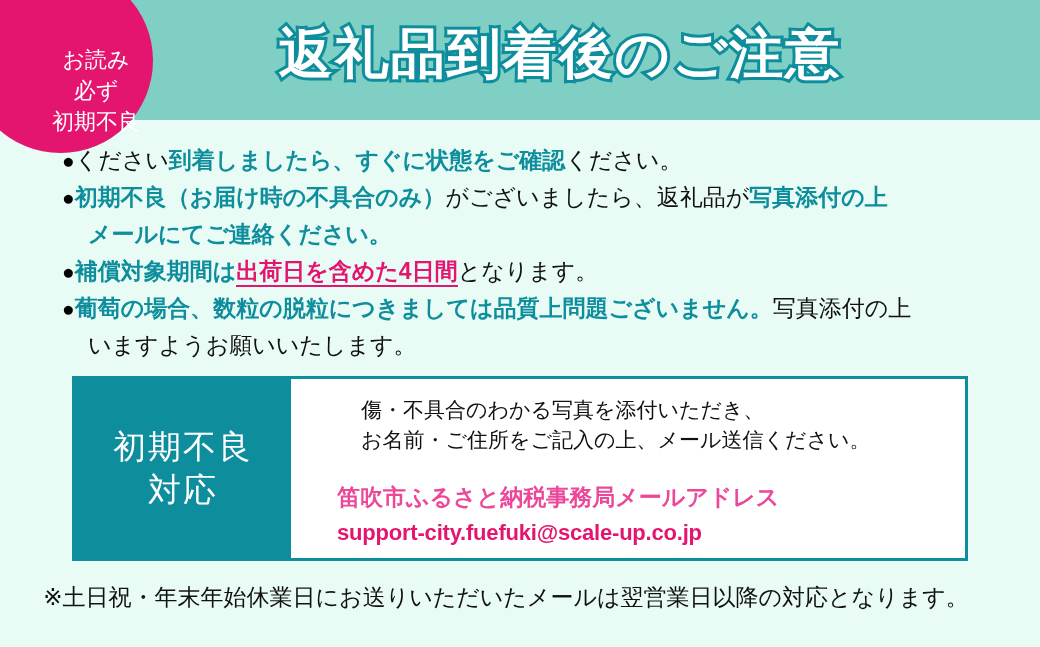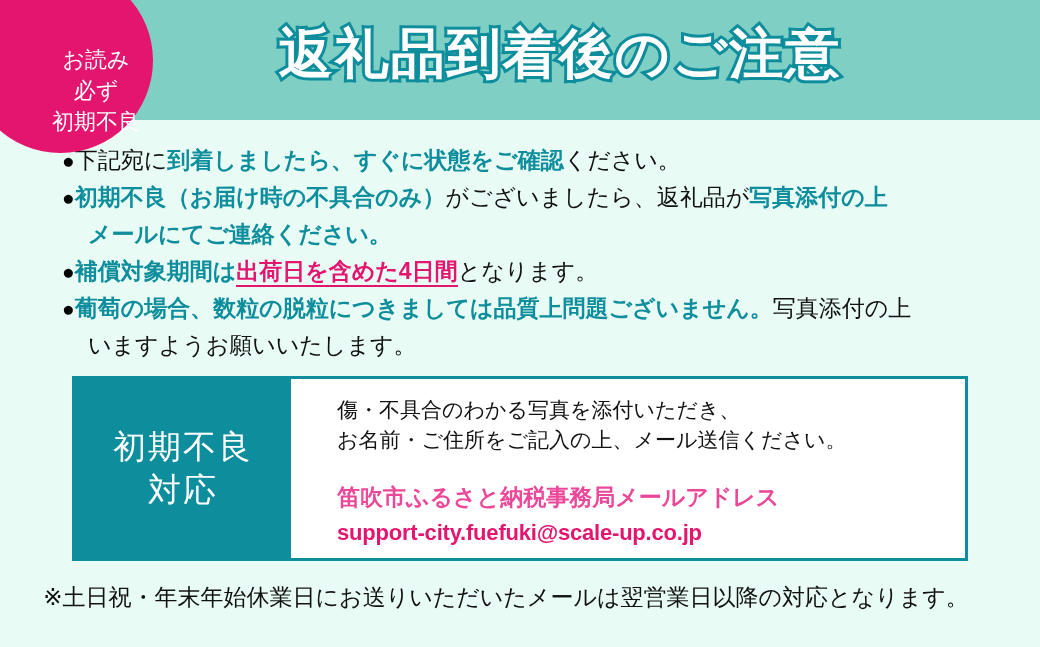--- a/index.html
+++ b/index.html
@@ -116,20 +116,21 @@
     flex: 1;
     background: #ffffff;
     padding: 16px 0 0 46px;
     box-sizing: border-box;
   }
   .resp-line {
     font-size: 21px;
     line-height: 30px;
     color: #111111;
     white-space: nowrap;
+    margin-left: 24px;
   }
   .resp-office {
     margin-top: 27px;
     font-size: 23px;
     font-weight: bold;
     color: #ec4899;
     white-space: nowrap;
   }
   .resp-email {
     margin-top: 7px;
@@ -160,21 +161,21 @@
   <div class="header-title">返礼品到着後のご注意</div>
 
   <div class="badge-circle"></div>
   <div class="badge-text">
     <span>お読み</span>
     <span>必ず</span>
     <span>初期不良</span>
   </div>
 
   <div class="bullets" id="bullets-host">
-      <div class="bullet-row"><span class="mark">●</span><span class="bk">下記宛に</span><span class="tl">到着しましたら、すぐに状態をご確認</span><span class="bk">ください。</span></div>
+      <div class="bullet-row"><span class="mark">●</span><span class="bk">ください</span><span class="tl">到着しましたら、すぐに状態をご確認</span><span class="bk">ください。</span></div>
       <div class="bullet-row"><span class="mark">●</span><span class="tl">初期不良（お届け時の不具合のみ）</span><span class="bk">がございましたら、返礼品が</span><span class="tl">写真添付の上</span></div>
       <div class="bullet-row wrapline"><span class="tl">メールにてご連絡ください。</span></div>
       <div class="bullet-row"><span class="mark">●</span><span class="tl">補償対象期間は</span><span class="pk">出荷日を含めた4日間</span><span class="bk">となります。</span></div>
       <div class="bullet-row"><span class="mark">●</span><span class="tl">葡萄の場合、数粒の脱粒につきましては品質上問題ございません。</span><span class="bk">写真添付の上</span></div>
       <div class="bullet-row wrapline"><span class="bk">いますようお願いいたします。</span></div>
     </div>
 
   <div class="resp-box">
     <div class="resp-left">
       <span>初期不良</span>

